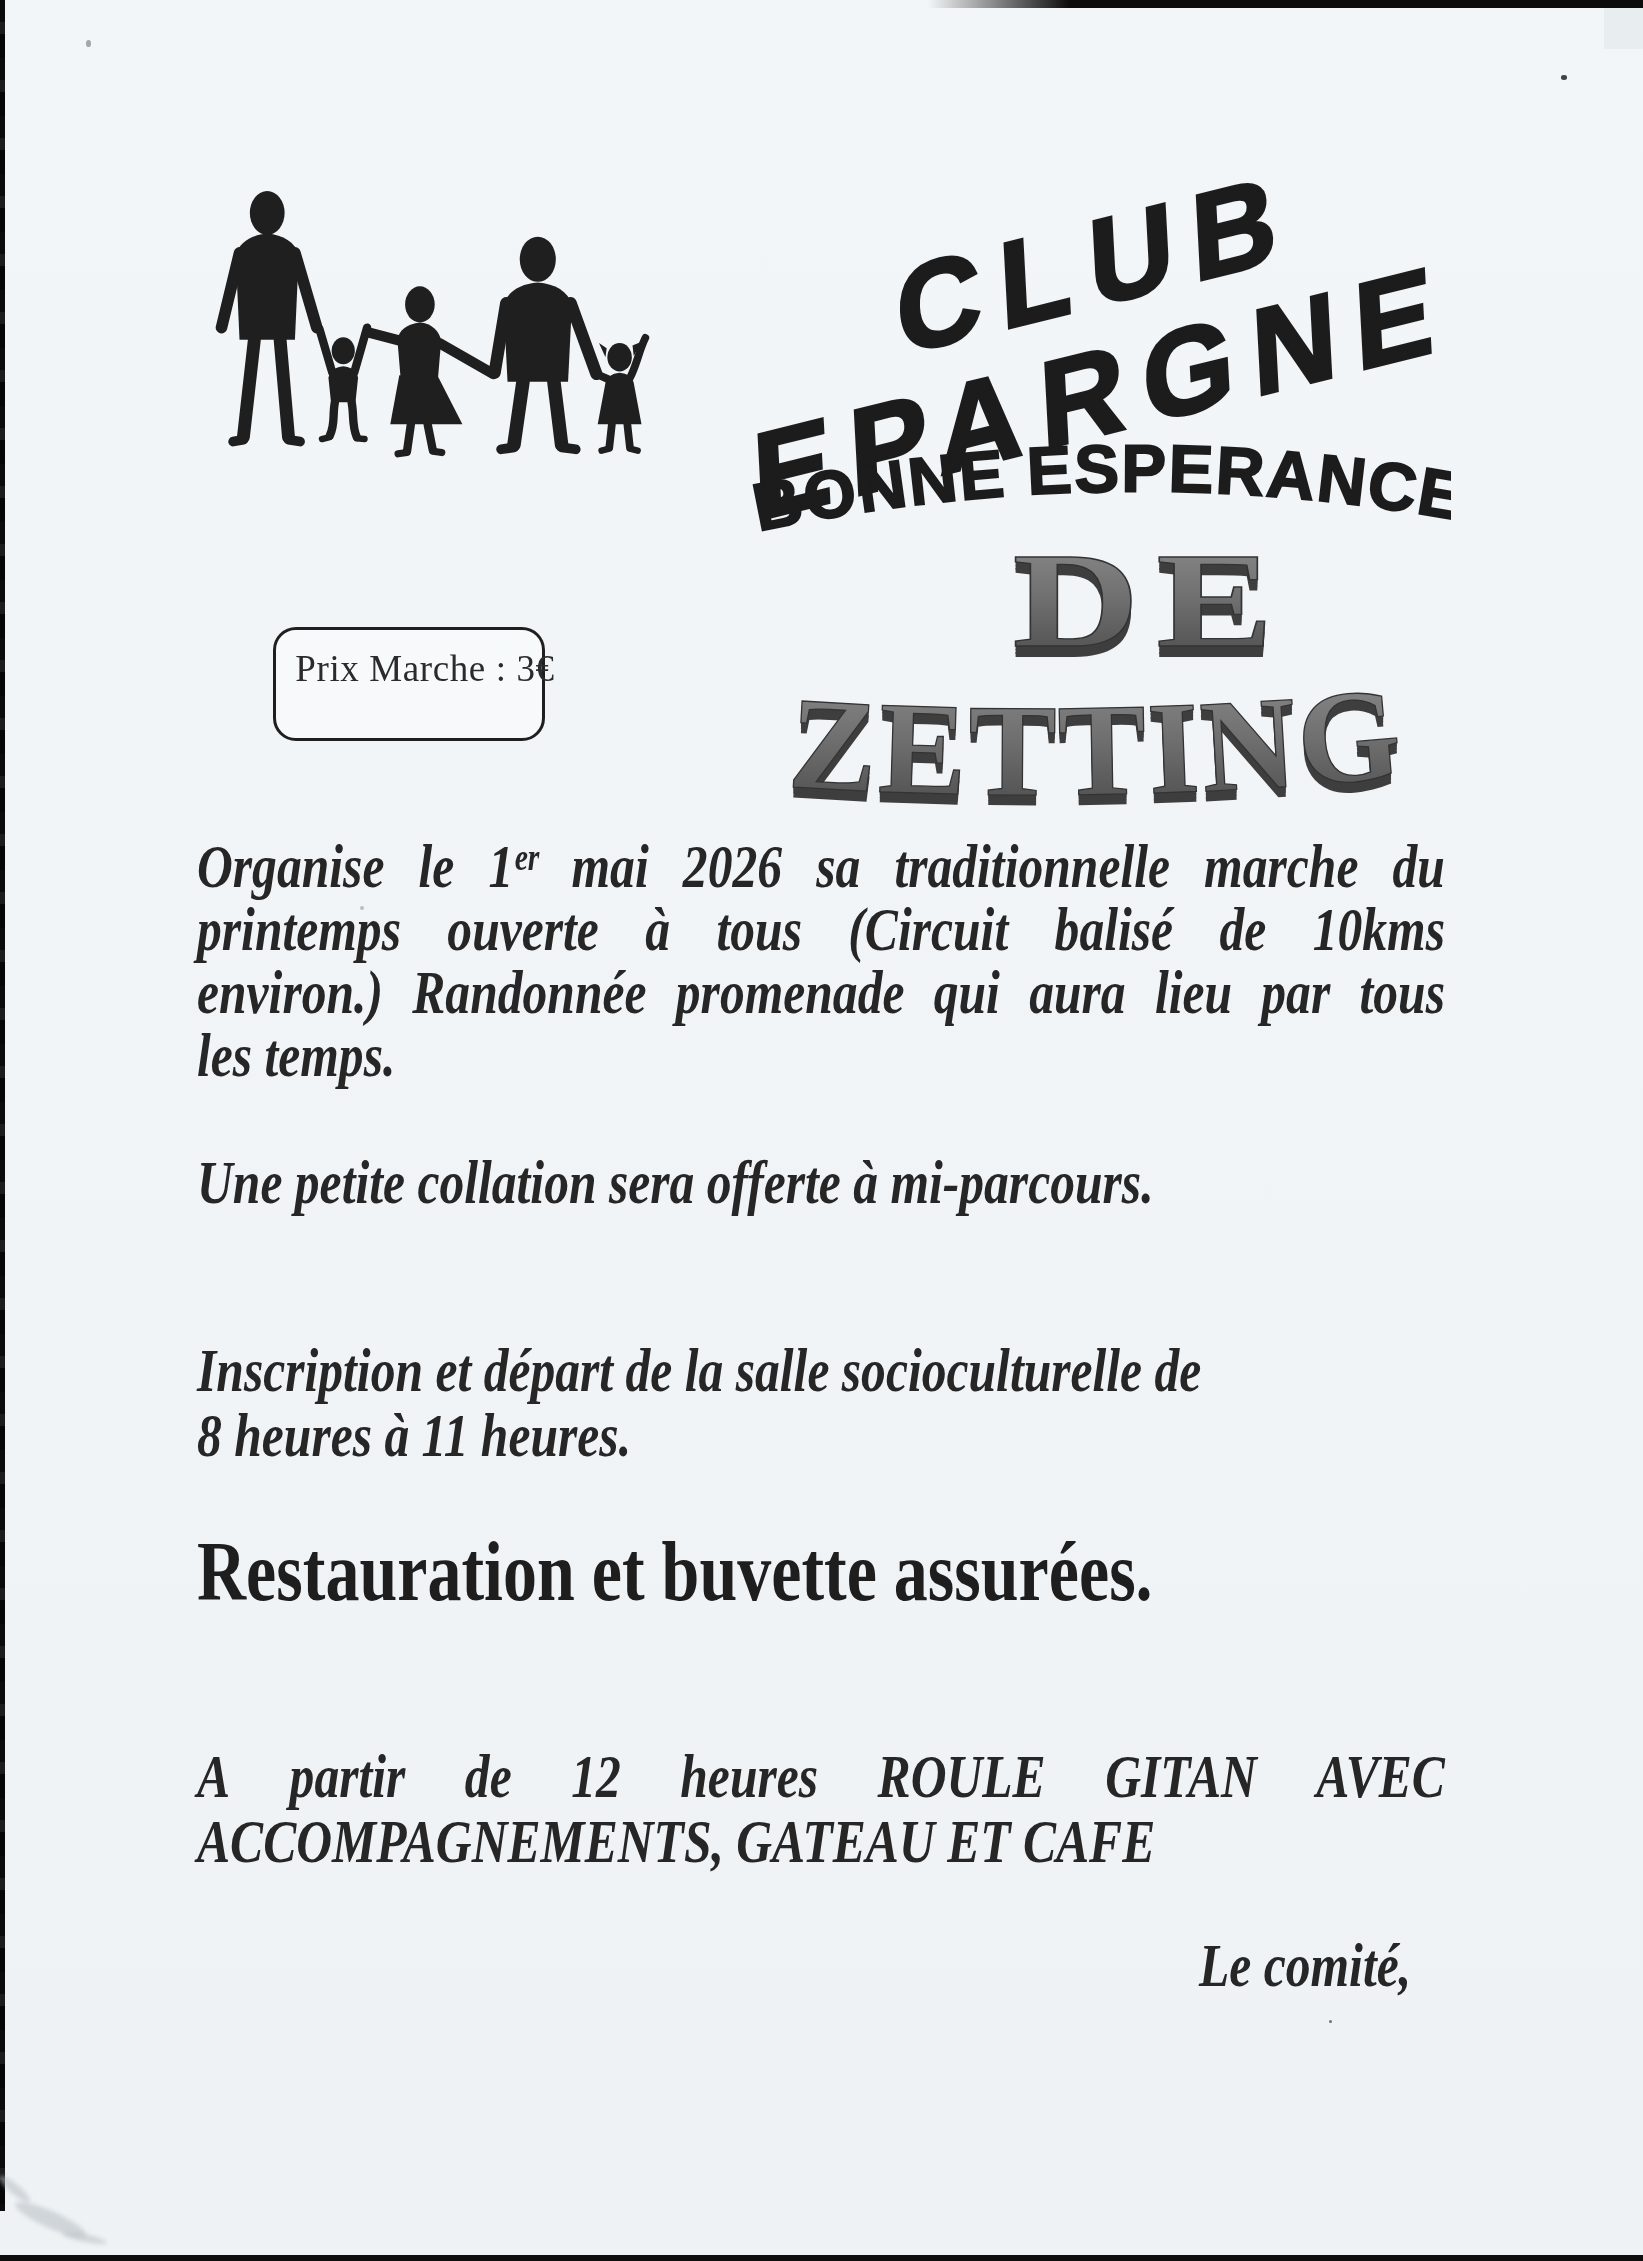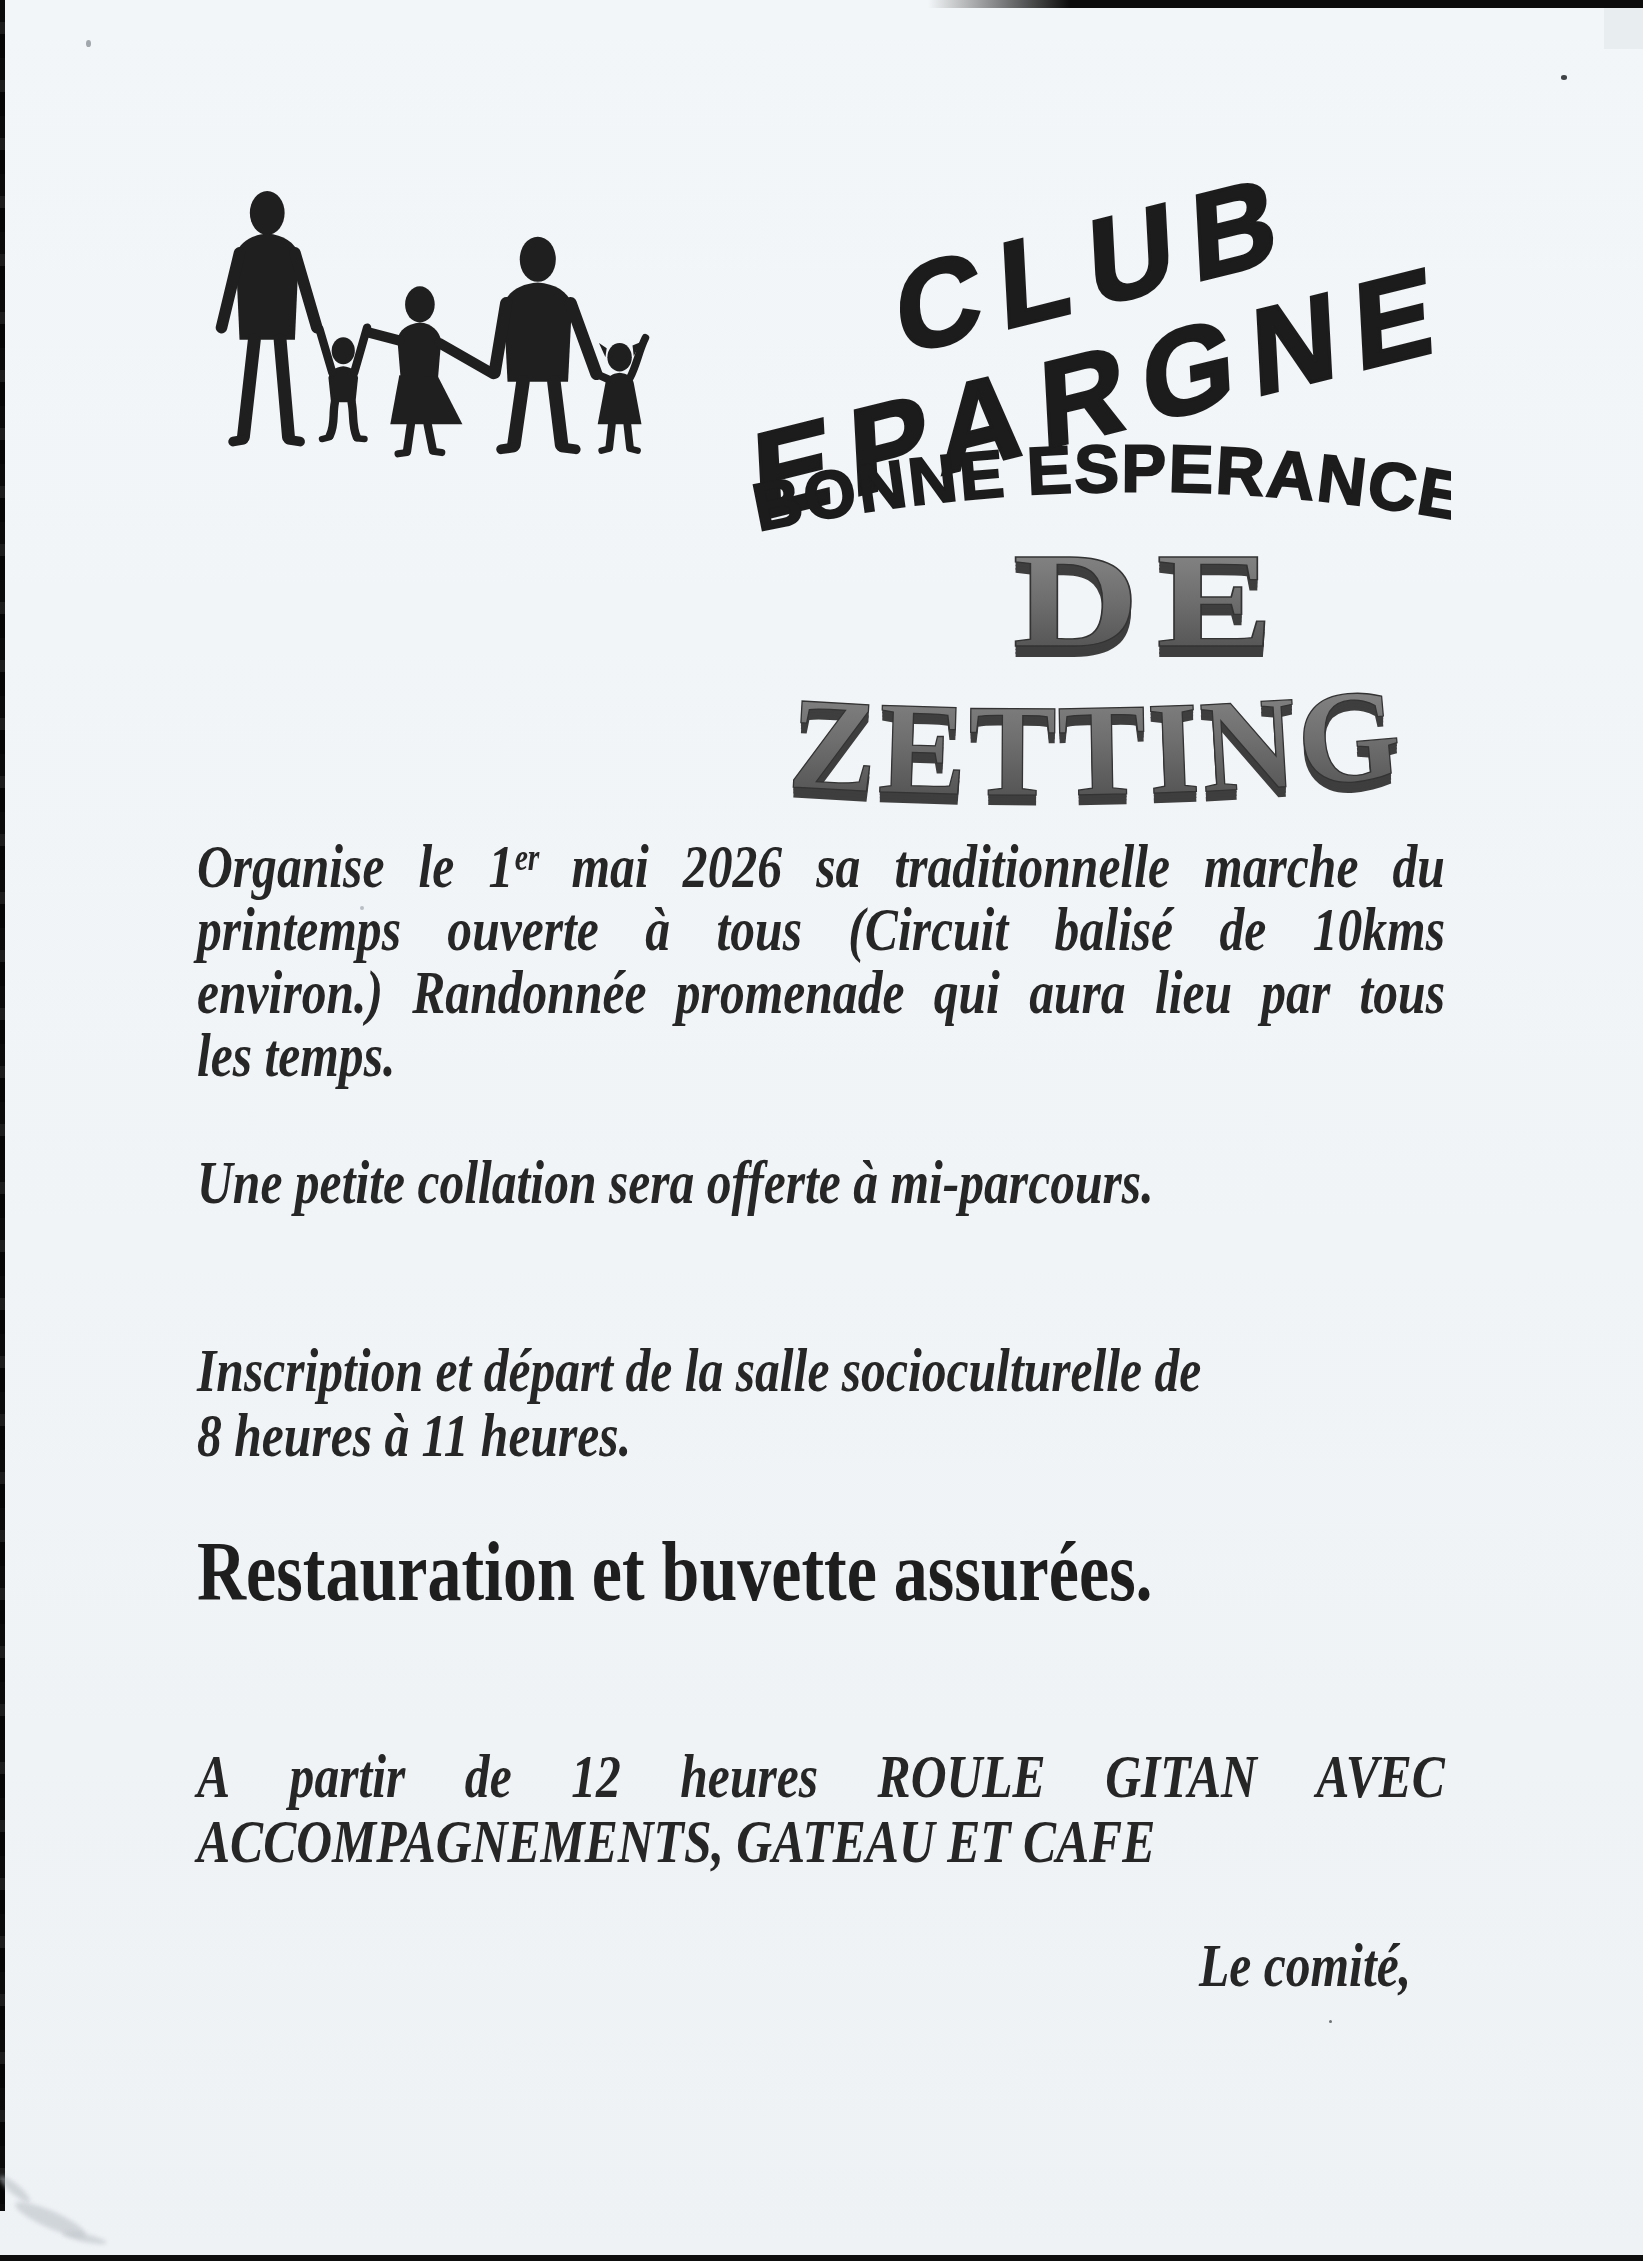--- a/index.html
+++ b/index.html
@@ -183,20 +183,23 @@
       <g transform="translate(0,10)">
           <text class="zet-t dz-shadow" text-anchor="middle"><textPath href="#zetArc" startOffset="50%">ZETTING</textPath></text>
         </g>
       <g transform="translate(0,5)">
           <text class="zet-t dz-shadow" text-anchor="middle"><textPath href="#zetArc" startOffset="50%">ZETTING</textPath></text>
         </g>
       <text class="zet-t dz-face" text-anchor="middle"><textPath href="#zetArc" startOffset="50%">ZETTING</textPath></text>
     </g>
   </svg>
 
+  <div class="price-box">
+    <span>Prix Marche : 3€</span>
+  </div>
 
   <div class="body-block p1">
     <span class="line" data-justify="">
         <span>Organise</span>
         <span>le</span>
         <span>1ᵉʳ</span>
         <span>mai</span>
         <span>2026</span>
         <span>sa</span>
         <span>traditionnelle</span>

